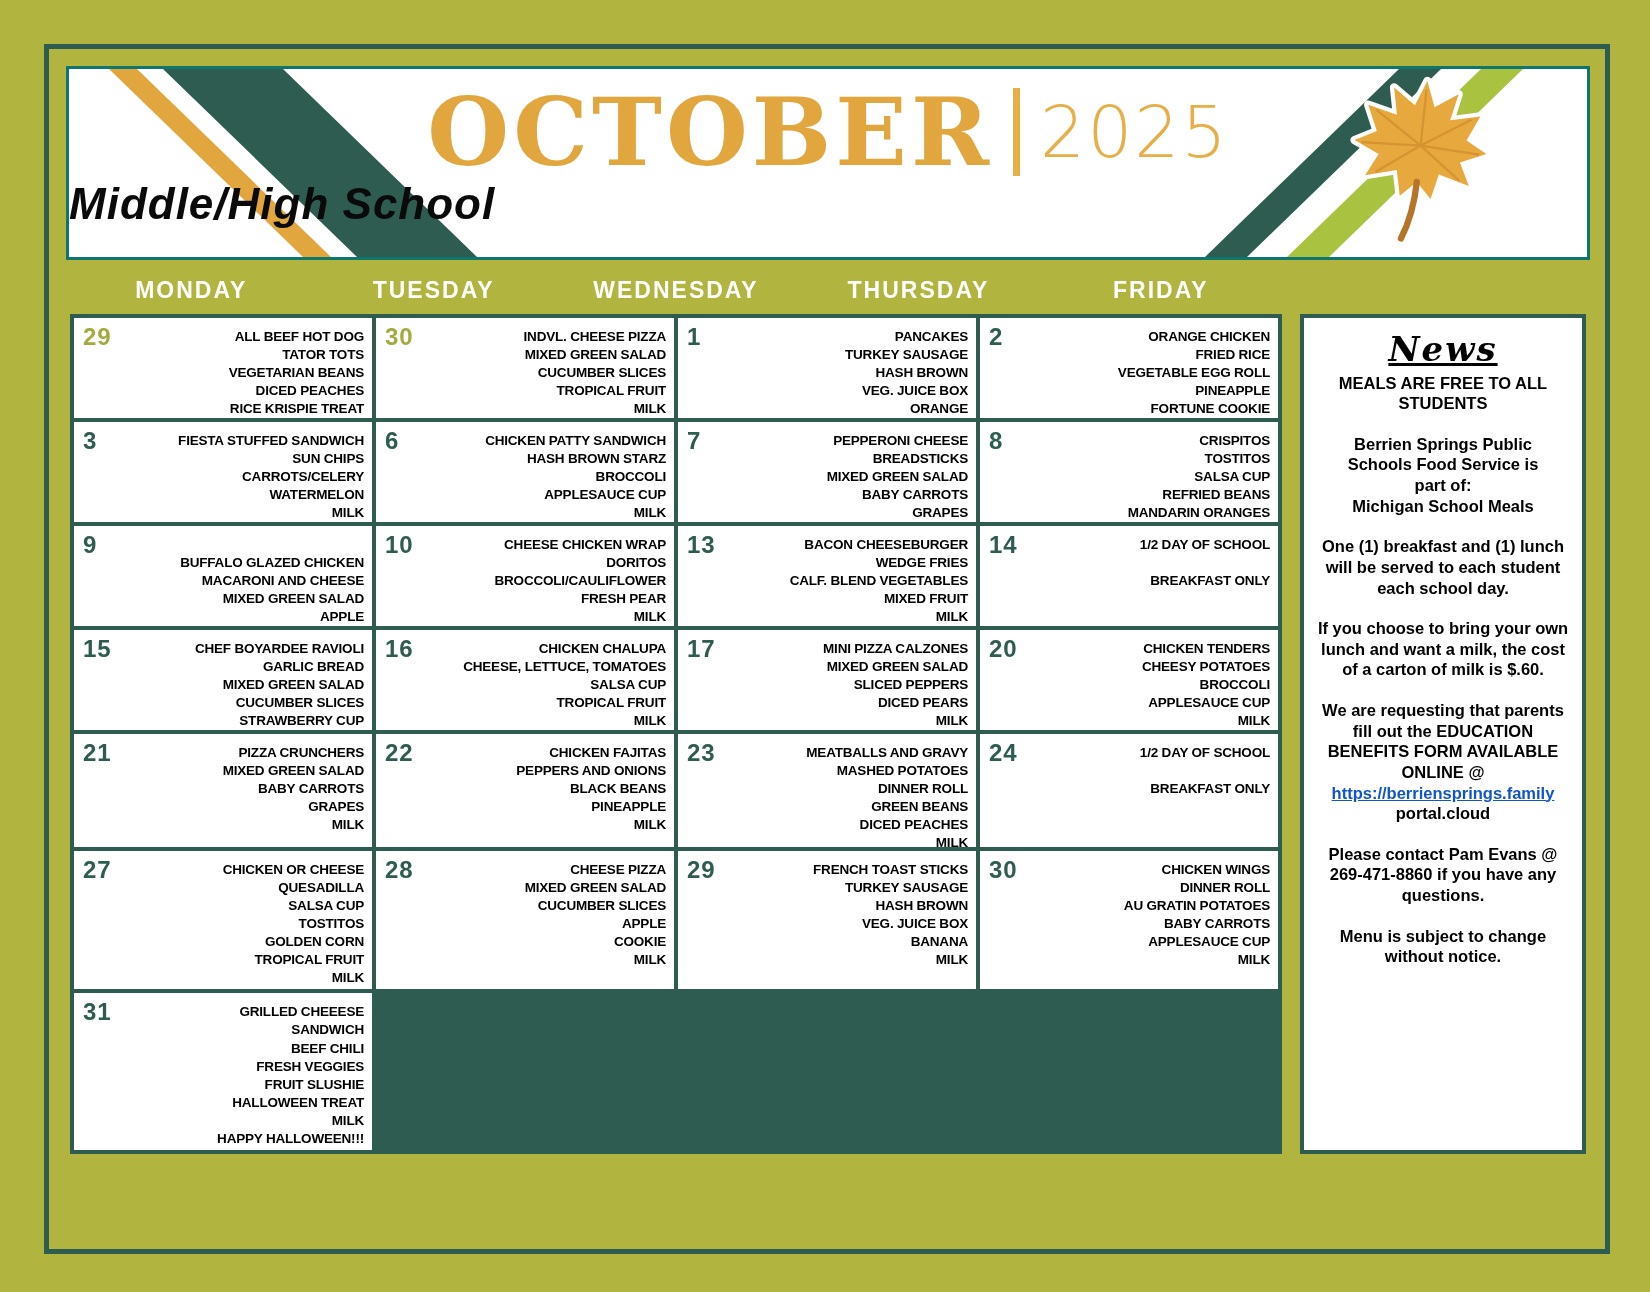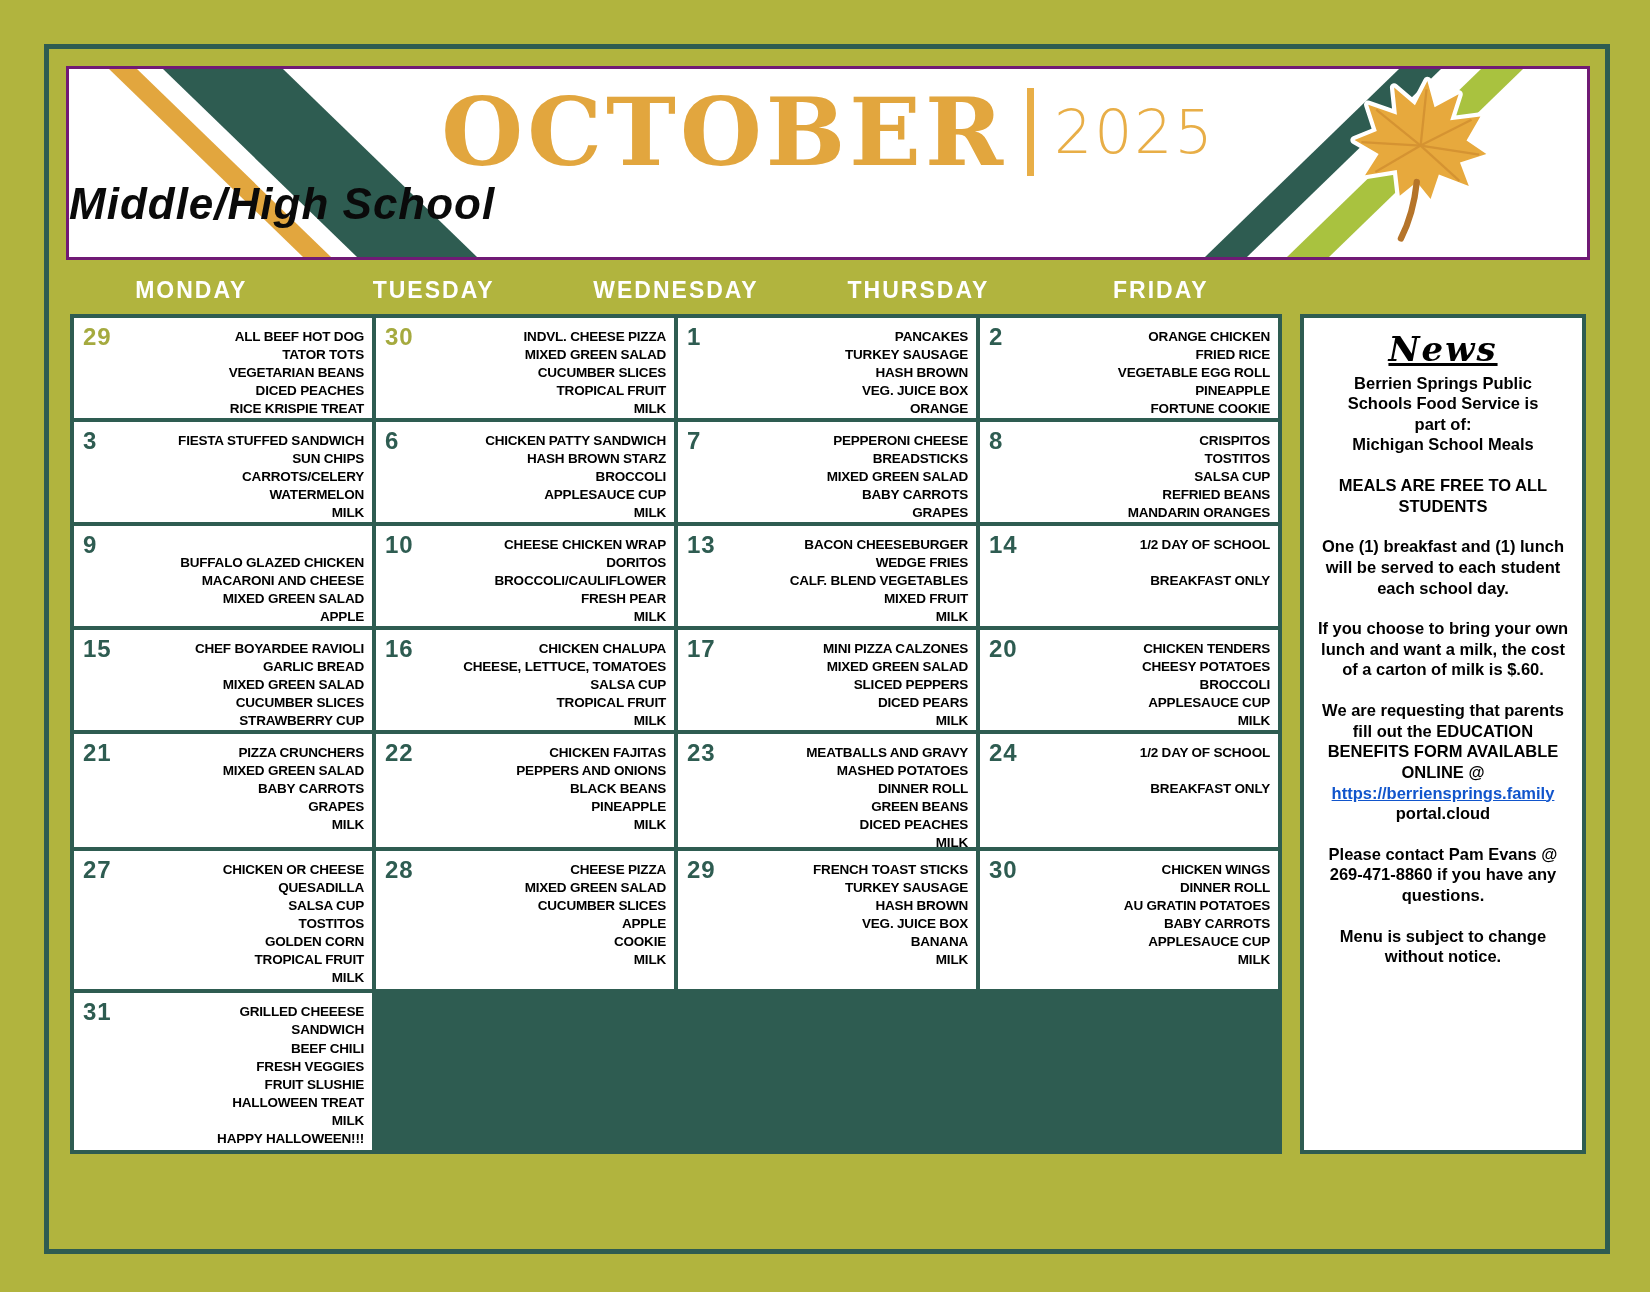--- a/index.html
+++ b/index.html
@@ -8,34 +8,34 @@
     background:#b1b43e; overflow:hidden;
     font-family:"Liberation Sans",sans-serif;
   }
   .frame{
     position:absolute; left:44px; top:44px; right:40px; bottom:38px;
     border:5px solid #2e5c51; pointer-events:none;
   }
   
   .banner{
     position:absolute; left:66px; top:66px; width:1518px; height:188px;
-    background:#ffffff; border:3px solid #701a75; overflow:hidden;
+    background:#ffffff; border:3px solid #0f766e; overflow:hidden;
   }
   .stripes{position:absolute; left:0; top:0; width:100%; height:100%;}
   .title-row{
     position:relative; display:flex; justify-content:center; align-items:center;
     gap:20px; margin-top:16px;
   }
   .month{
     font-family:"DejaVu Serif",serif; font-weight:bold; font-size:94px;
     color:#e2a63e; letter-spacing:4px; line-height:1;
   }
   .tdivider{width:7px; height:88px; background:#e8ae47;}
   .year{
-    font-family:"DejaVu Sans",sans-serif; font-weight:200; font-size:60px;
+    font-family:"DejaVu Sans",sans-serif; font-weight:200; font-size:71px;
     color:#e8ae47; line-height:1; letter-spacing:2px;
   }
   .subtitle{
     position:relative; text-align:left; margin-top:0px; margin-right:160px;
     font-weight:bold; font-style:italic; font-size:44px; color:#0a0a0a;
     letter-spacing:1px;
   }
   .leaf{position:absolute; right:92px; top:6px; width:152px; height:172px; transform:rotate(6deg);}
   
   .dayheaders{
@@ -383,25 +383,25 @@
           <div class="line">HALLOWEEN TREAT</div>
           <div class="line">MILK</div>
           <div class="line">HAPPY HALLOWEEN!!!</div>
         </div>
       </div>
     </div>
 
   <aside class="news">
     <div class="news-title">News</div>
     <div id="news-body">
+        <p>MEALS ARE FREE TO ALL STUDENTS</p>
         <p>Berrien Springs Public
 Schools Food Service is
 part of:
 Michigan School Meals</p>
-        <p>MEALS ARE FREE TO ALL STUDENTS</p>
         <p>One (1) breakfast and (1) lunch will be served to each student each school day.</p>
         <p>If you choose to bring your own lunch and want a milk, the cost of a carton of milk is $.60.</p>
         <p>We are requesting that parents fill out the EDUCATION BENEFITS FORM AVAILABLE ONLINE @<br><a href="#">https://berriensprings.family</a><br><span>portal.cloud</span></p>
         <p>Please contact Pam Evans @ 269-471-8860 if you have any questions.</p>
         <p>Menu is subject to change without notice.</p>
       </div>
   </aside>
 </div>
 
 </body></html>

